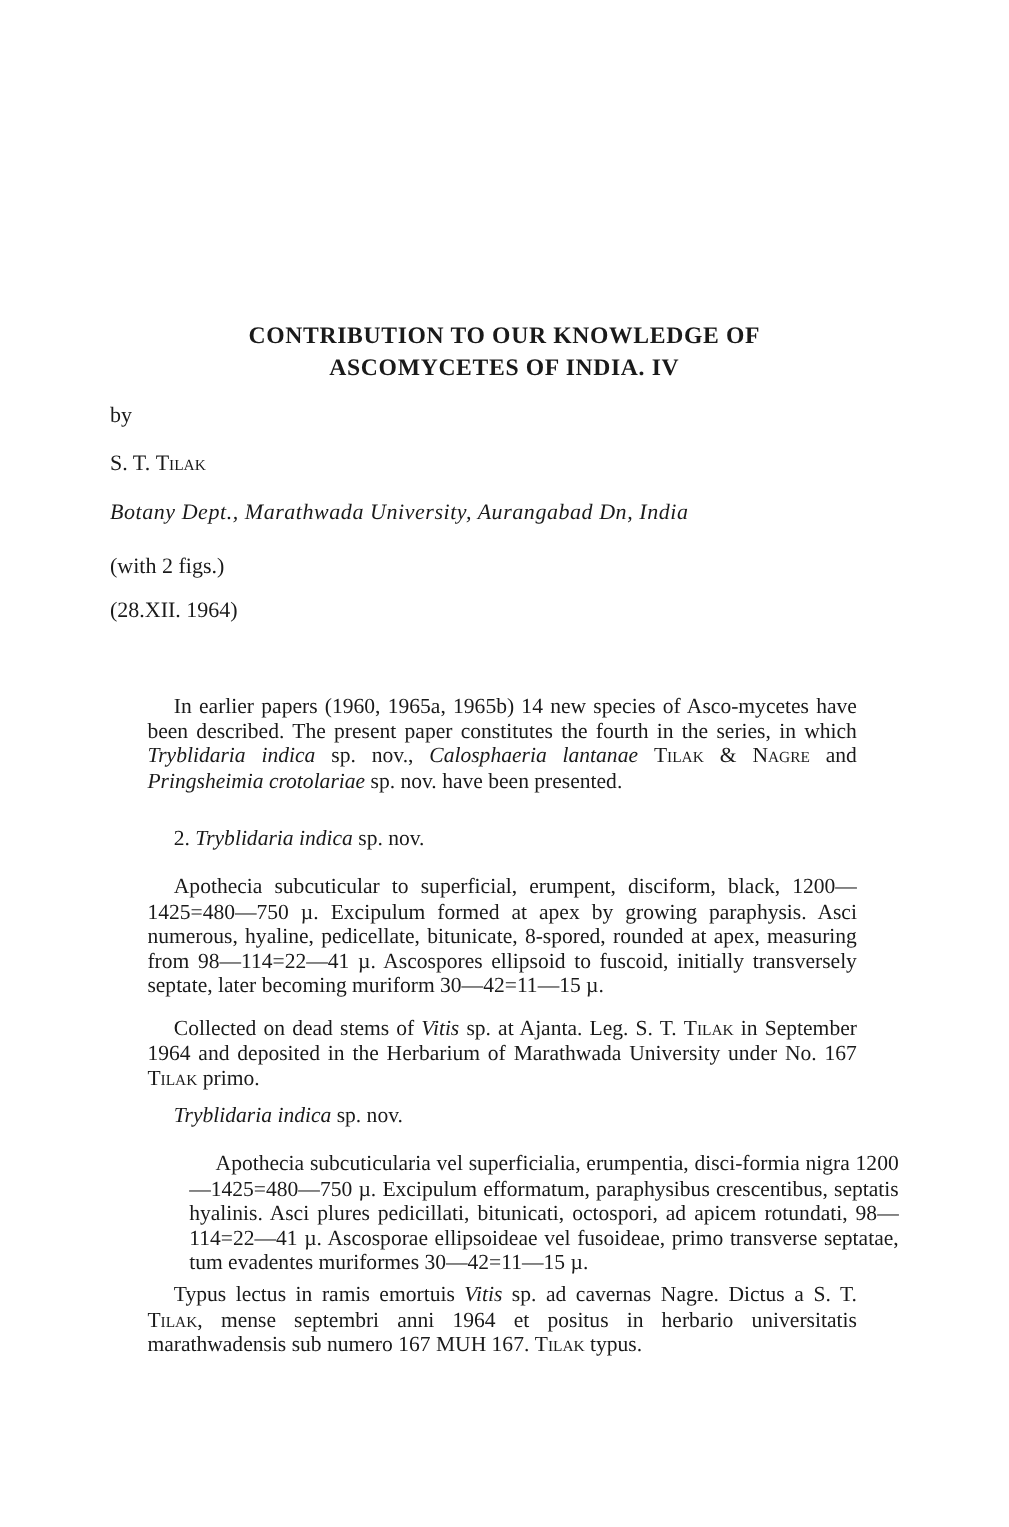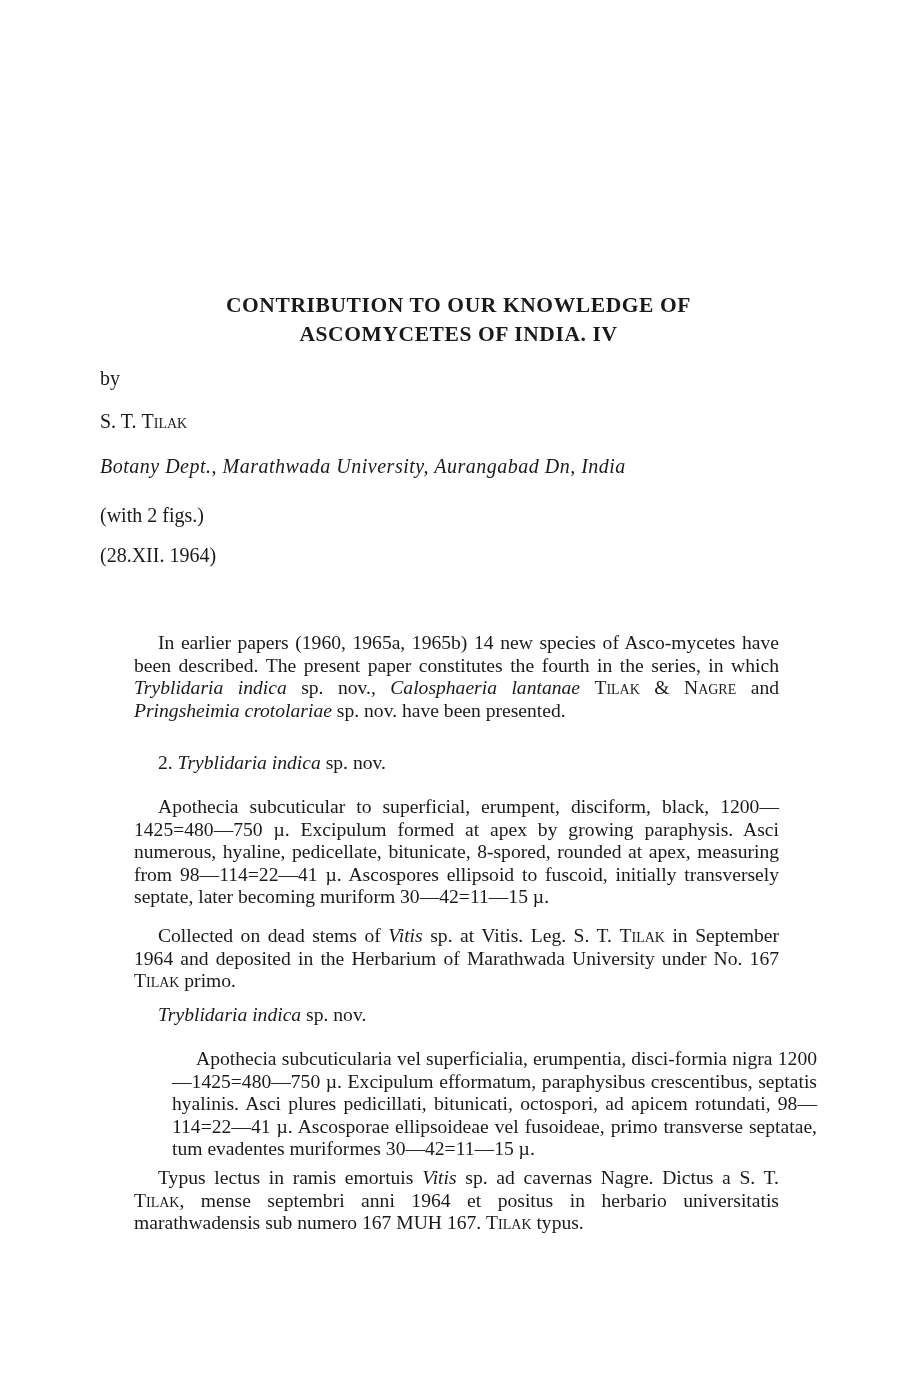--- a/index.html
+++ b/index.html
@@ -56,21 +56,21 @@
 
   <div class="body h15">
     <p><span>2.</span> <i>Tryblidaria indica</i> <span>sp. nov.</span></p>
   </div>
 
   <div class="body desc">
     <p>Apothecia subcuticular to superficial, erumpent, disciform, black, 1200—1425=480—750 µ. Excipulum formed at apex by growing paraphysis. Asci numerous, hyaline, pedicellate, bitunicate, 8-spored, rounded at apex, measuring from 98—114=22—41 µ. Ascospores ellipsoid to fuscoid, initially transversely septate, later becoming muriform 30—42=11—15 µ.</p>
   </div>
 
   <div class="body coll">
-    <p><span>Collected on dead stems of </span><i>Vitis</i><span> sp. at Vitis. Leg. S. T. </span><span class="sc">Tilak</span><span> in September 1964 and deposited in the Herbarium of Marathwada University under No. 167 </span><span class="sc">Tilak</span><span> primo.</span></p>
+    <p><span>Collected on dead stems of </span><i>Vitis</i><span> sp. at Ajanta. Leg. S. T. </span><span class="sc">Tilak</span><span> in September 1964 and deposited in the Herbarium of Marathwada University under No. 167 </span><span class="sc">Tilak</span><span> primo.</span></p>
   </div>
 
   <div class="body hlat">
     <p><i>Tryblidaria indica</i> <span>sp. nov.</span></p>
   </div>
 
   <div class="body latin">
     <p>Apothecia subcuticularia vel superficialia, erumpentia, disci-formia nigra 1200—1425=480—750 µ. Excipulum efformatum, paraphysibus crescentibus, septatis hyalinis. Asci plures pedicillati, bitunicati, octospori, ad apicem rotundati, 98—114=22—41 µ. Ascosporae ellipsoideae vel fusoideae, primo transverse septatae, tum evadentes muriformes 30—42=11—15 µ.</p>
   </div>
 

